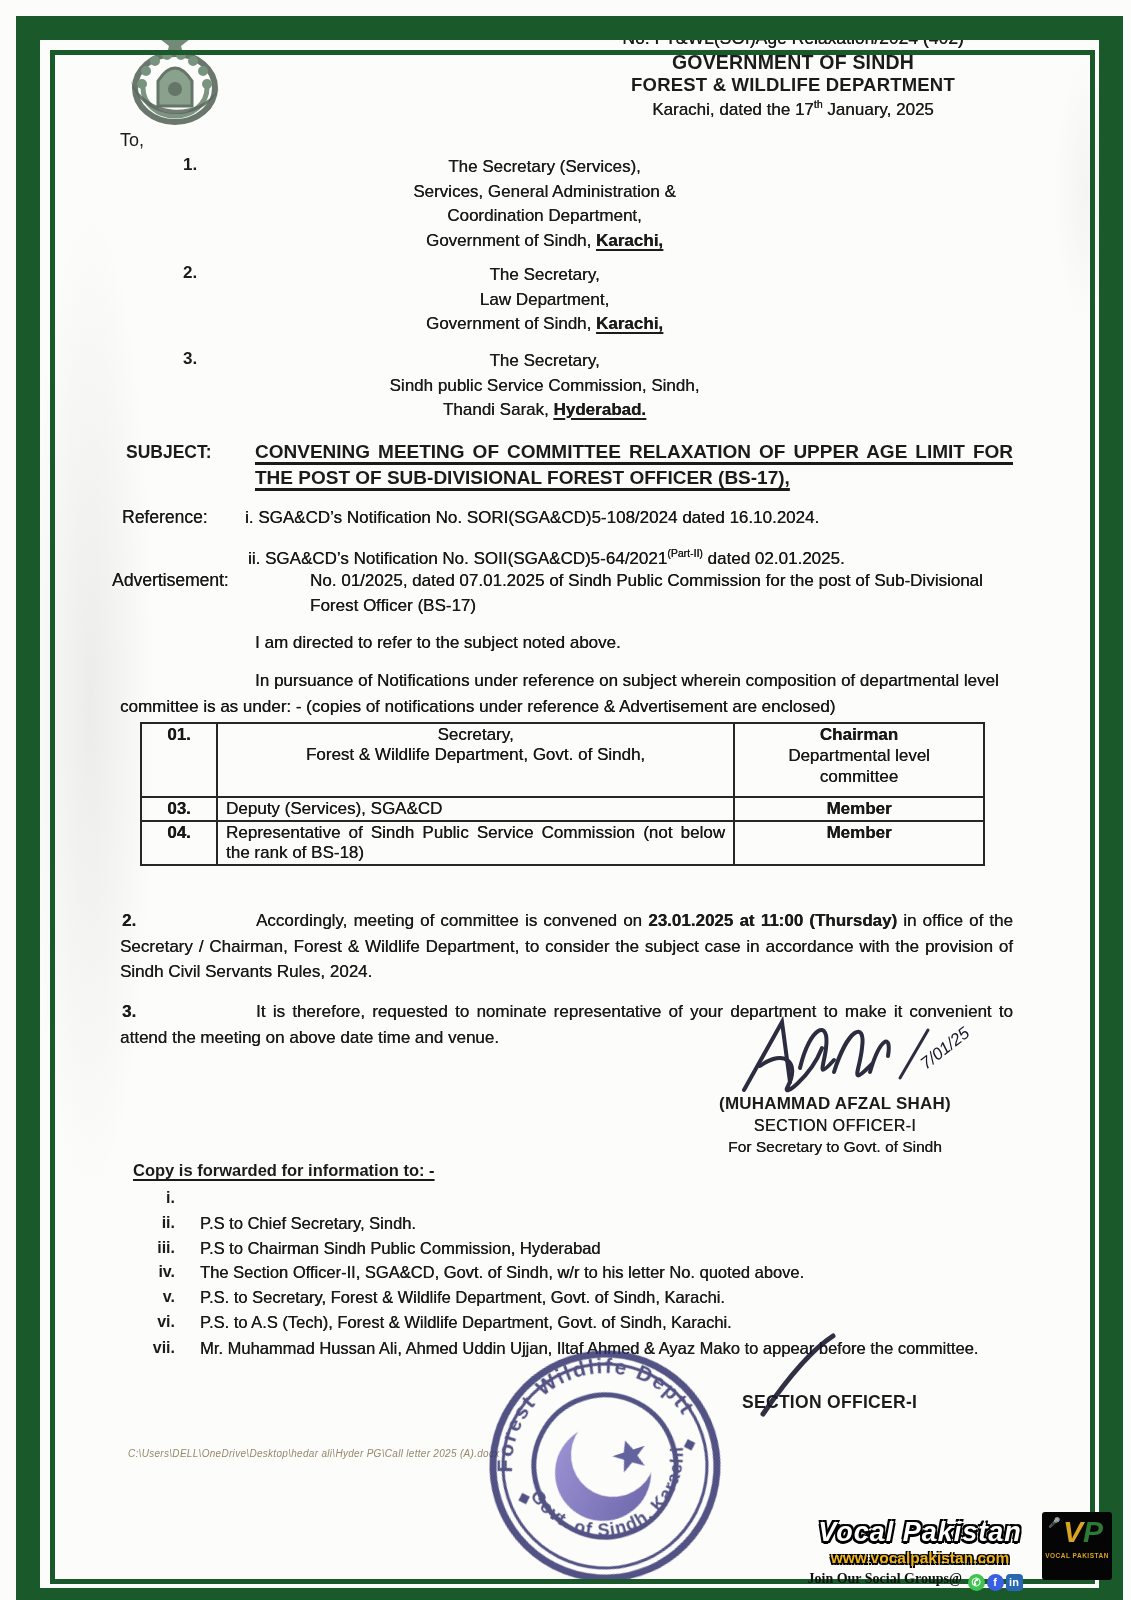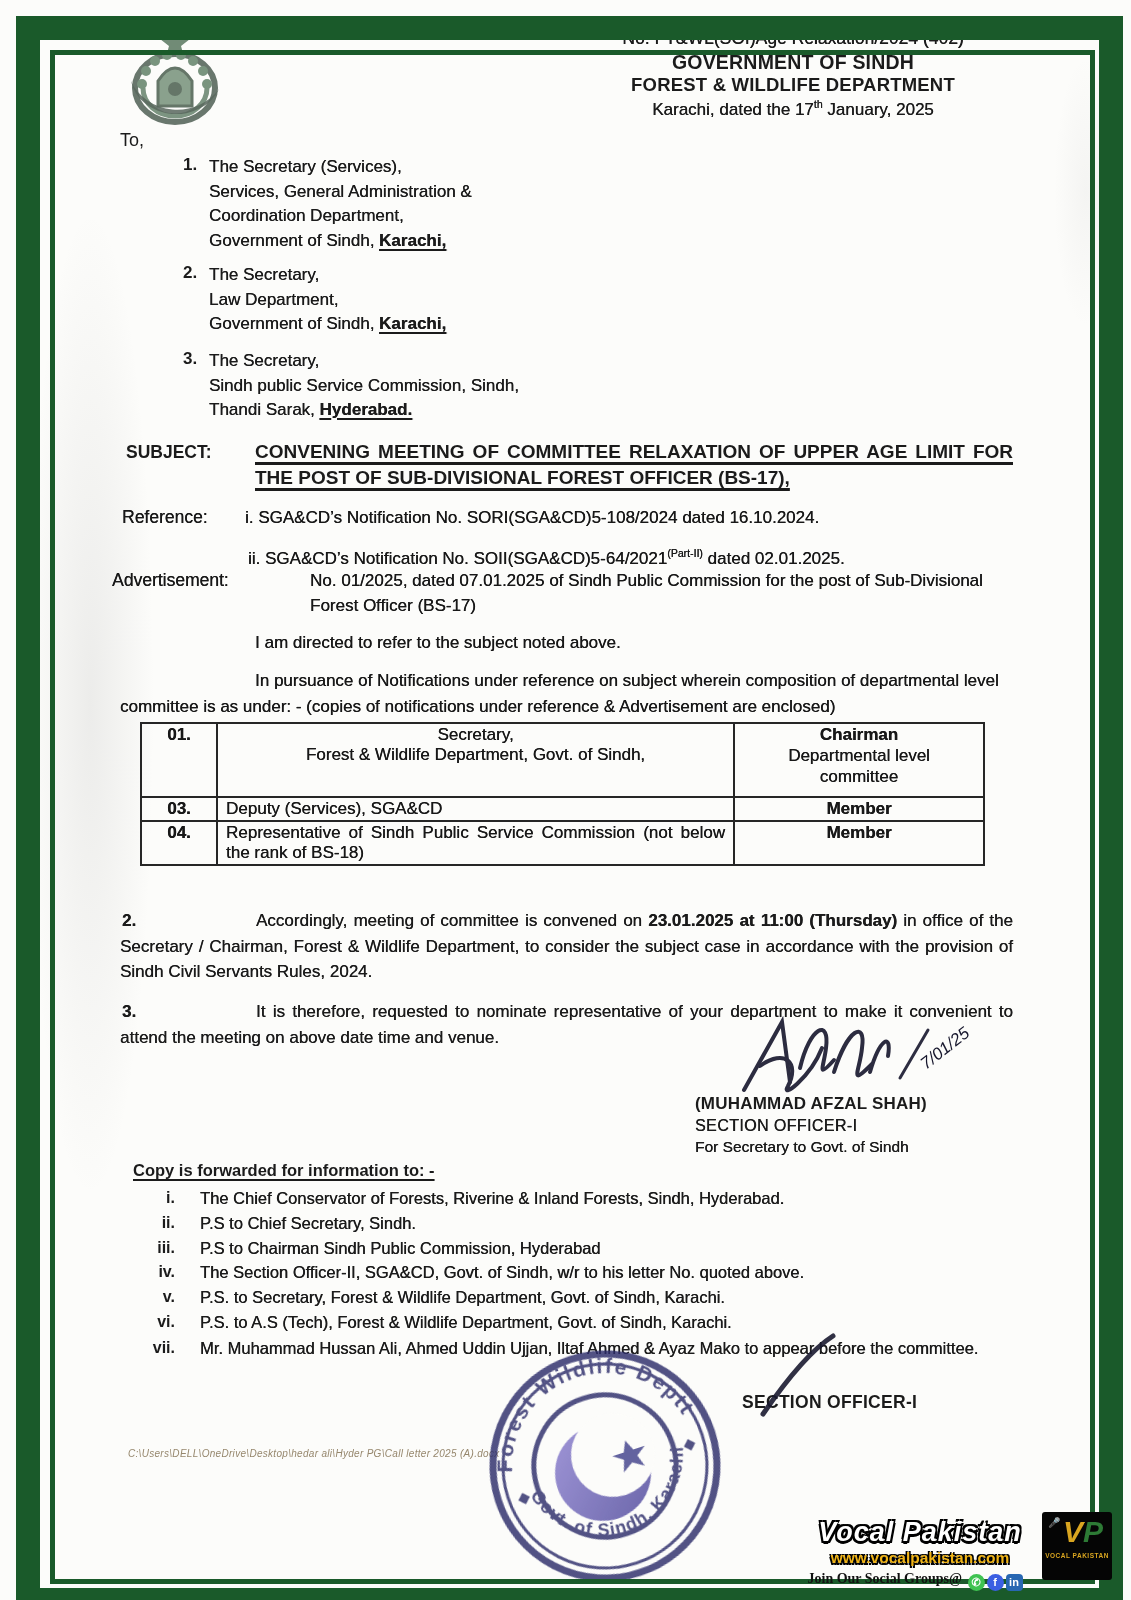--- a/index.html
+++ b/index.html
@@ -36,38 +36,38 @@
   
   .hdr{right:118px;top:28px;width:440px;text-align:center;}
   .hdr .refno{font-size:17.5px;text-shadow:.3px 0 0 currentColor;}
   .hdr .org1{font-size:19.5px;font-weight:bold;margin-top:2px;letter-spacing:.2px;}
   .hdr .org2{font-size:18.5px;font-weight:bold;letter-spacing:.2px;}
   .hdr .dt{font-size:17px;margin-top:2px;text-shadow:.25px 0 0 currentColor;}
   sup{font-size:.62em;text-align:center;}
   
   .num{position:absolute;left:63px;top:0;font-weight:bold;font-size:17px;}
   .addr{left:120px;width:760px;}
-  .addr .lines{margin-left:89px;font-size:17px;line-height:24.5px;text-shadow:.25px 0 0 currentColor;}
+  .addr .lines{margin-left:89px;font-size:17px;line-height:24.5px;text-shadow:.25px 0 0 currentColor;text-align:center;}
   
   .sub-label{left:126px;top:442px;font-size:17.5px;font-weight:bold;}
   .sub-text{left:255px;top:439px;width:758px;font-size:19px;font-weight:bold;line-height:26px;text-align:justify;}
   .sub-text span{text-decoration:underline;text-decoration-thickness:2.5px;text-underline-offset:4px;}
   
   table.cmt{position:absolute;left:140px;top:722px;width:845px;border-collapse:collapse;font-size:17px;}
   table.cmt td{border:2.5px solid #262626;padding:1px 8px;vertical-align:top;color:#181818;text-shadow:.25px 0 0 currentColor;}
   table.cmt td.no{width:58px;text-align:center;font-weight:bold;}
   table.cmt td.role{width:232px;text-align:center;}
   table.cmt .r1 td{height:70px;text-align:center;}
   table.cmt .just{text-align:justify;}
   
   .hang{left:120px;width:893px;font-size:17px;line-height:25.5px;text-align:justify;text-shadow:.25px 0 0 currentColor;}
   .hang .pnum{position:absolute;left:2px;top:0;font-weight:bold;}
   .hang .ptxt{text-indent:136px;}
   
-  .signblock{left:695px;top:1094px;width:280px;text-align:left;}
+  .signblock{left:695px;top:1094px;width:280px;text-align:center;}
   .signblock .nm{font-size:17px;font-weight:bold;letter-spacing:.2px;}
   .signblock .ds{font-size:16px;margin-top:3px;letter-spacing:.4px;text-shadow:.3px 0 0 currentColor;}
   .signblock .fr{font-size:15.5px;margin-top:3px;text-shadow:.2px 0 0 currentColor;}
   
   .cc-h{left:133px;top:1161px;font-size:16.5px;font-weight:bold;text-decoration:underline;text-decoration-thickness:2px;text-underline-offset:3px;}
   .cc-n{position:absolute;width:40px;text-align:right;font-size:16px;font-weight:bold;left:135px;}
   .cc-t{position:absolute;left:200px;width:835px;font-size:16.5px;text-shadow:.3px 0 0 currentColor;}
   
   .bottom-off{left:742px;top:1392px;font-size:17.5px;font-weight:bold;letter-spacing:.3px;}
   .fpath{left:128px;top:1448px;font-size:10px;color:#96876d;filter:blur(.45px);letter-spacing:.3px;font-style:italic;}
@@ -233,21 +233,20 @@
 
     <div class="abs signblock">
       <div class="nm">(MUHAMMAD AFZAL SHAH)</div>
       <div class="ds">SECTION OFFICER-I</div>
       <div class="fr">For Secretary to Govt. of Sindh</div>
     </div>
 
     <div class="abs cc-h">Copy is forwarded for information to: -</div>
 
     <div class="abs cc-n" style="top:1189px">i.</div>
-    <div class="abs cc-t" style="top:1189px">The Chief Conservator of Forests, Riverine &amp; Inland Forests, Sindh, Hyderabad.</div>
     <div class="abs cc-n" style="top:1214px">ii.</div>
     <div class="abs cc-t" style="top:1214px">P.S to Chief Secretary, Sindh.</div>
     <div class="abs cc-n" style="top:1239px">iii.</div>
     <div class="abs cc-t" style="top:1239px">P.S to Chairman Sindh Public Commission, Hyderabad</div>
     <div class="abs cc-n" style="top:1263px">iv.</div>
     <div class="abs cc-t" style="top:1263px">The Section Officer-II, SGA&amp;CD, Govt. of Sindh, w/r to his letter No. quoted above.</div>
     <div class="abs cc-n" style="top:1288px">v.</div>
     <div class="abs cc-t" style="top:1288px">P.S. to Secretary, Forest &amp; Wildlife Department, Govt. of Sindh, Karachi.</div>
     <div class="abs cc-n" style="top:1313px">vi.</div>
     <div class="abs cc-t" style="top:1313px">P.S. to A.S (Tech), Forest &amp; Wildlife Department, Govt. of Sindh, Karachi.</div>

